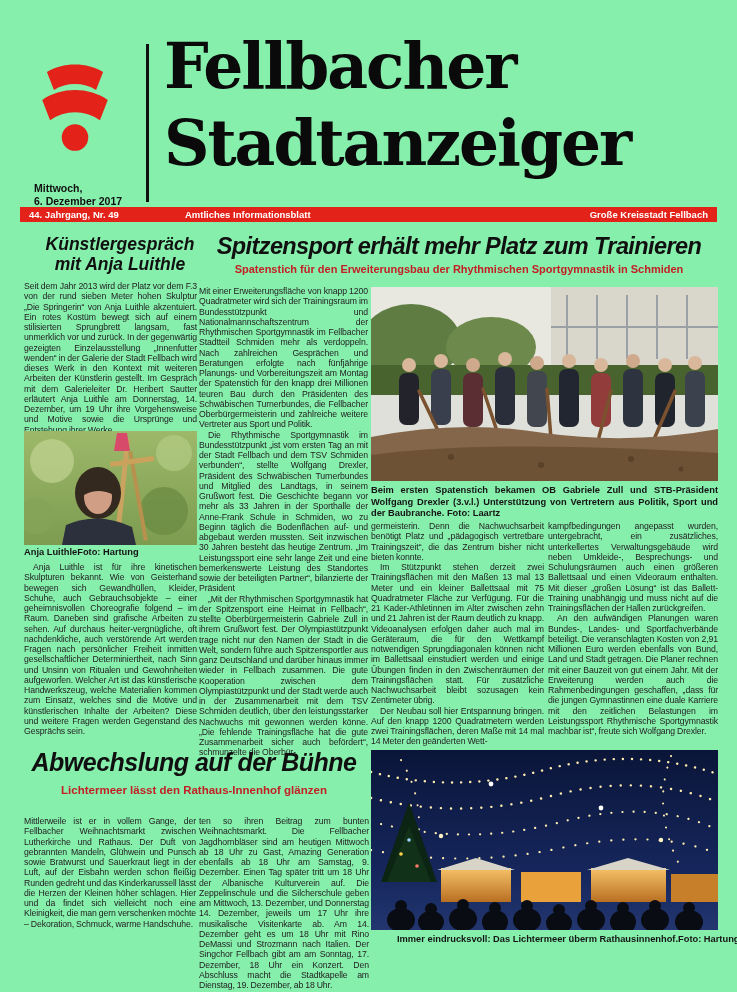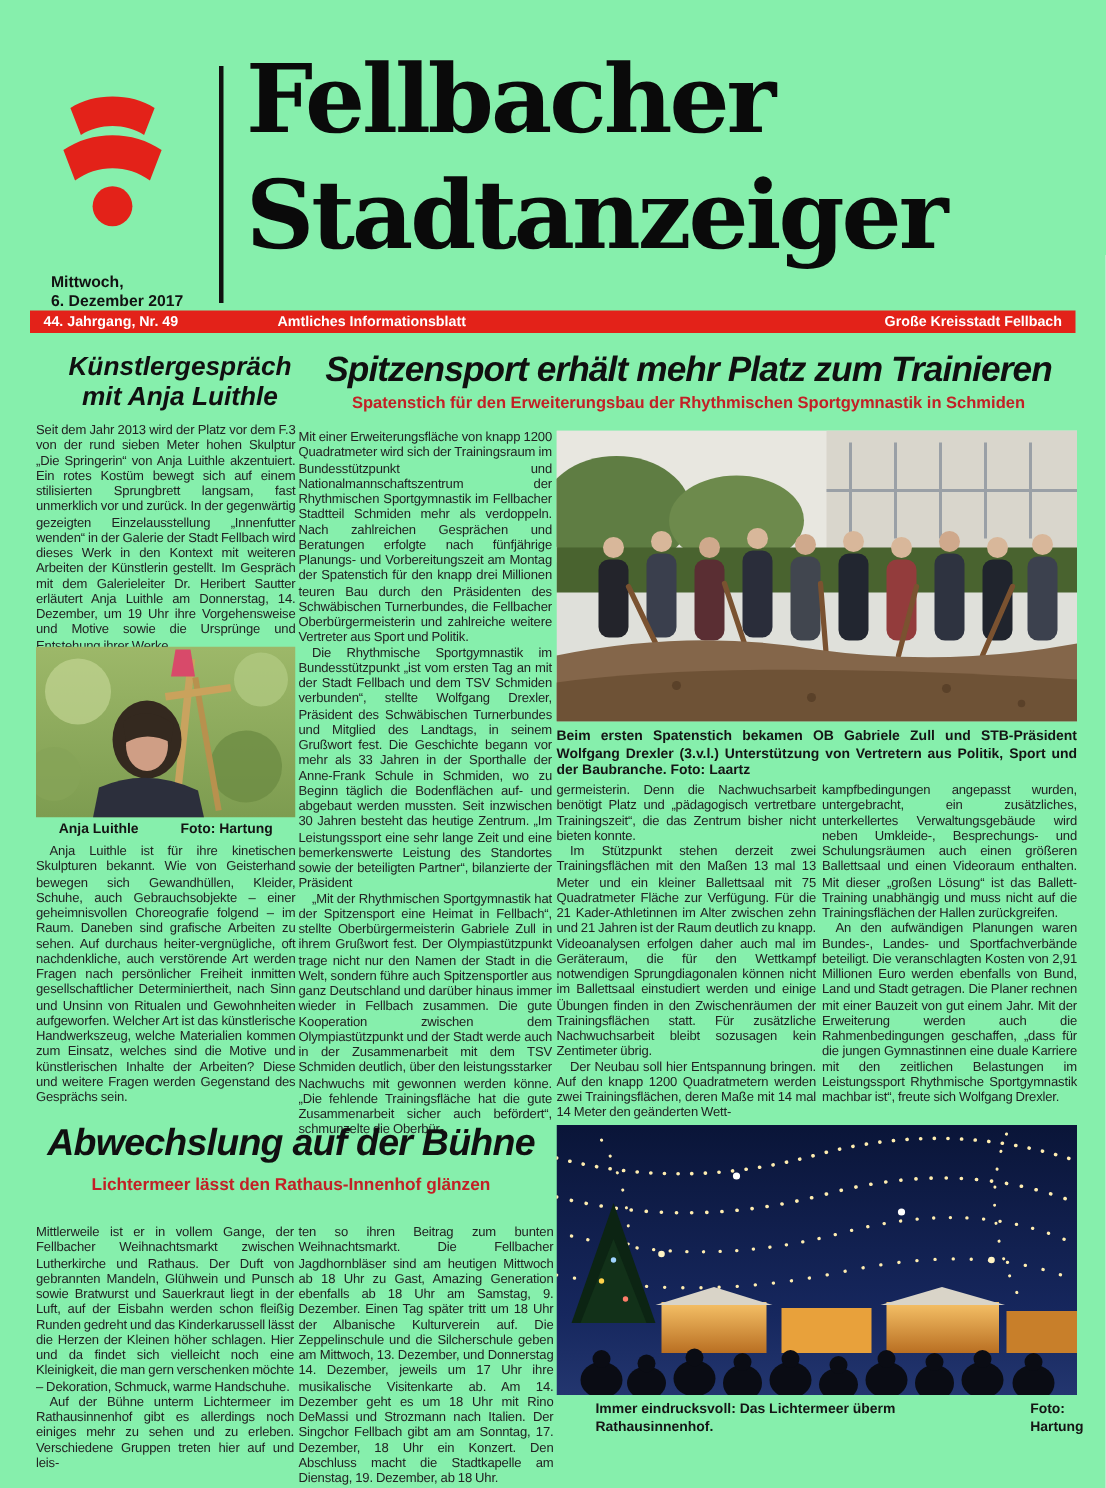--- a/index.html
+++ b/index.html
@@ -12,21 +12,21 @@
   .infobar{background:var(--brand);color:#fff;font-weight:bold;font-size:9.5px;
         display:flex;align-items:center;box-sizing:border-box;padding:0 9px;}
   .infobar .seg-left{width:128px;}
   .infobar .seg-right{margin-left:auto;}
   .headline-italic{font-style:italic;font-weight:bold;color:#101010;text-align:center;}
   .deck{font-weight:bold;text-align:center;color:var(--deck);}
   .bodytext p{margin:0;text-align:justify;font-size:8.7px;line-height:10.25px;
         letter-spacing:-0.1px;word-spacing:-0.3px;color:#222;hyphens:auto;}
   .bodytext p.indent{text-indent:9px;}
   .caption{font-weight:bold;font-size:9.3px;line-height:11.5px;color:#141414;}
-  .caption-row{display:flex;justify-content:center;gap:28px;}
+  .caption-row{display:flex;justify-content:flex-start;}
   .photo{display:block;}
   .divider{background:#101010;}
 </style>
 </head>
 <body>
 
 <div class="page" style="--brand:#e32219;--deck:#c32026;">
 
   <svg class="abs" style="left:36px;top:48px;" width="78" height="140" viewBox="0 0 100 150">
     <path d="M14,16 C34,3 66,3 86,16 L77,39 C61,29 39,29 23,39 Z" fill="#e32219"></path>
@@ -186,21 +186,20 @@
     <p>kampfbedingungen angepasst wurden, untergebracht, ein zusätzliches, unterkellertes Verwaltungsgebäude wird neben Umkleide-, Besprechungs- und Schulungsräumen auch einen größeren Ballettsaal und einen Videoraum enthalten. Mit dieser „großen Lösung“ ist das Ballett-Training unabhängig und muss nicht auf die Trainingsflächen der Hallen zurückgreifen.</p>
     <p class="indent">An den aufwändigen Planungen waren Bundes-, Landes- und Sportfachverbände beteiligt. Die veranschlagten Kosten von 2,91 Millionen Euro werden ebenfalls von Bund, Land und Stadt getragen. Die Planer rechnen mit einer Bauzeit von gut einem Jahr. Mit der Erweiterung werden auch die Rahmenbedingungen geschaffen, „dass für die jungen Gymnastinnen eine duale Karriere mit den zeitlichen Belastungen im Leistungssport Rhythmische Sportgymnastik machbar ist“, freute sich Wolfgang Drexler.</p>
   </div>
 
   <div class="abs headline-italic" style="left:18px;top:748px;width:352px;font-size:25px;line-height:28px;letter-spacing:-0.5px;">Abwechslung auf der Bühne</div>
 
   <div class="abs deck" style="left:18px;top:784px;width:352px;font-size:11.5px;">Lichtermeer lässt den Rathaus-Innenhof glänzen</div>
 
   <div class="abs bodytext" style="left:24px;top:816px;width:172px;">
     <p>Mittlerweile ist er in vollem Gange, der Fellbacher Weihnachtsmarkt zwischen Lutherkirche und Rathaus. Der Duft von gebrannten Mandeln, Glühwein und Punsch sowie Bratwurst und Sauerkraut liegt in der Luft, auf der Eisbahn werden schon fleißig Runden gedreht und das Kinderkarussell lässt die Herzen der Kleinen höher schlagen. Hier und da findet sich vielleicht noch eine Kleinigkeit, die man gern verschenken möchte – Dekoration, Schmuck, warme Handschuhe.</p>
-    <p class="indent">Auf der Bühne unterm Lichtermeer im Rathausinnenhof gibt es allerdings noch einiges mehr zu sehen und zu erleben. Verschiedene Gruppen treten hier auf und leis-</p>
   </div>
 
   <div class="abs bodytext" style="left:199px;top:816px;width:170px;">
     <p>ten so ihren Beitrag zum bunten Weihnachtsmarkt. Die Fellbacher Jagdhornbläser sind am heutigen Mittwoch ab 18 Uhr zu Gast, Amazing Generation ebenfalls ab 18 Uhr am Samstag, 9. Dezember. Einen Tag später tritt um 18 Uhr der Albanische Kulturverein auf. Die Zeppelinschule und die Silcherschule geben am Mittwoch, 13. Dezember, und Donnerstag 14. Dezember, jeweils um 17 Uhr ihre musikalische Visitenkarte ab. Am 14. Dezember geht es um 18 Uhr mit Rino DeMassi und Strozmann nach Italien. Der Singchor Fellbach gibt am am Sonntag, 17. Dezember, 18 Uhr ein Konzert. Den Abschluss macht die Stadtkapelle am Dienstag, 19. Dezember, ab 18 Uhr.</p>
   </div>
 
   <svg class="abs photo" style="left:371px;top:750px;" width="347" height="180" viewBox="0 0 347 180">
     <defs>
       <linearGradient id="g3" x1="0" y1="0" x2="0" y2="1">
         <stop offset="0" stop-color="#0a1538"></stop>

